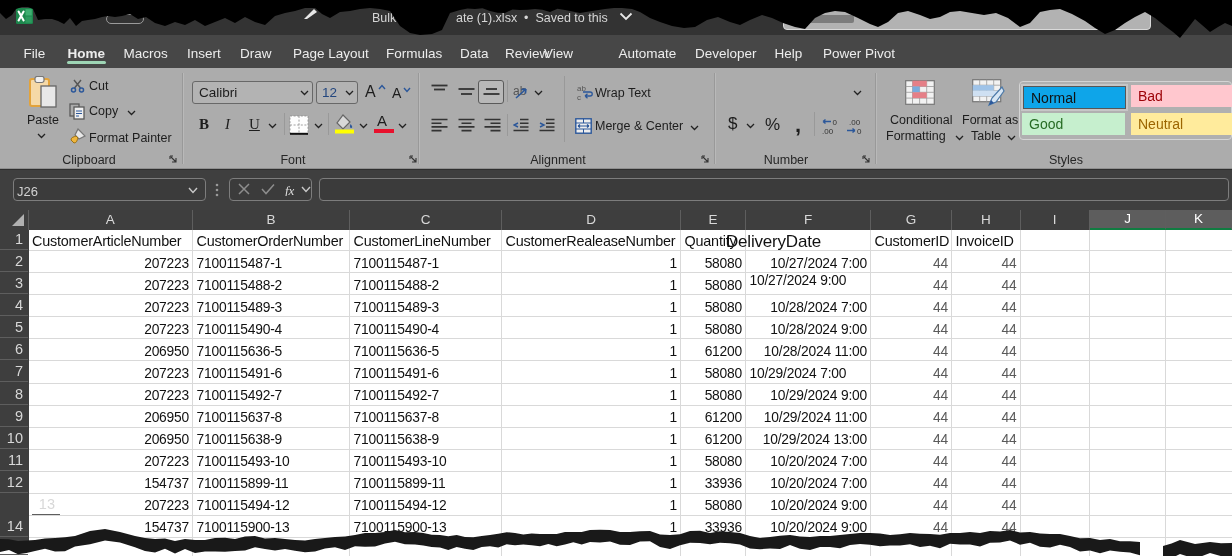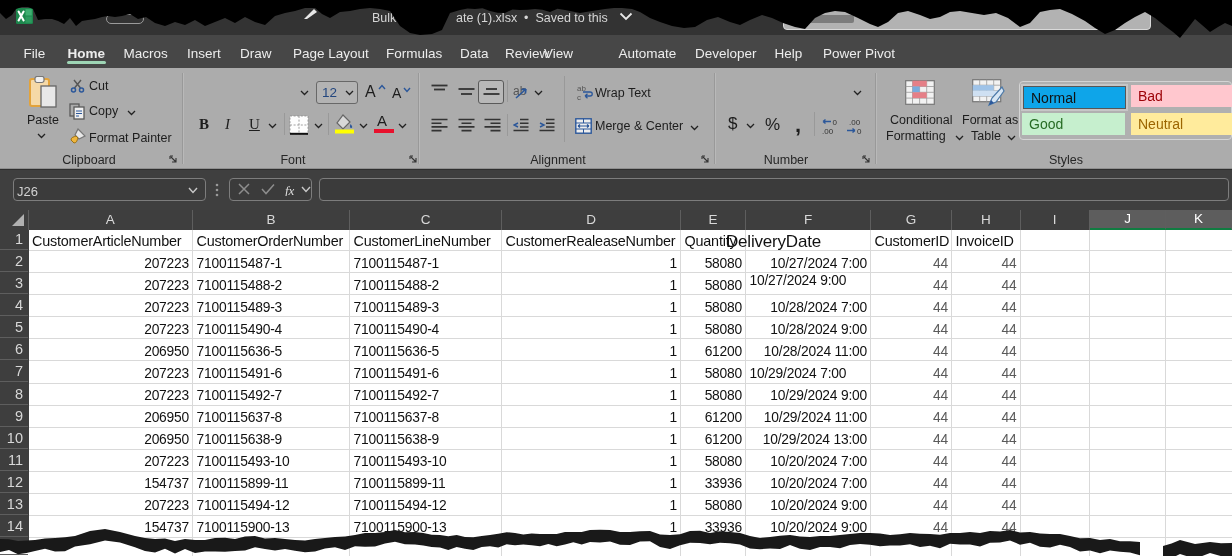--- a/index.html
+++ b/index.html
@@ -111,20 +111,23 @@
     </svg>
 <svg class="abs" style="left:69px;top:128px" width="17" height="17" viewBox="0 0 17 17">
       <path d="M9 1 L16 8 L10 11 L6 7 Z" fill="#e8e8e8" stroke="#777" stroke-width="1.2"></path>
       <path d="M2 12 C2 9 5 9 7 8 L9 10 C8 12 8 15 5 15 Z" fill="#f0b63c" stroke="#9a7015" stroke-width="1"></path>
     </svg>
 <div class="rbtxt" style="left:89px;top:131px;">Format Painter</div>
 <div class="glabel" style="left:39px;width:100px;">Clipboard</div>
 <svg class="launch" style="left:169px;" viewBox="0 0 10 10">
       <path d="M1 1 H4 M1 1 V4 M2 2 L7 7 M7 3 V7 H3" stroke="#333" stroke-width="1.1" fill="none"></path>
     </svg>
+<div class="combo" style="left:192px;top:81px;width:121px;height:23px;">
+      <span style="position:absolute;left:6px;top:3px;">Calibri</span>
+    </div>
 <svg class="chev" style="left:300px;top:90px" viewBox="0 0 9 6">
       <path d="M1 1 L4.5 4.5 L8 1" stroke="#222" stroke-width="1.3" fill="none"></path>
     </svg>
 <div class="combo" style="left:316px;top:81px;width:42px;height:23px;">
       <span style="position:absolute;left:5px;top:3px;color:#24477f;">12</span>
     </div>
 <svg class="chev" style="left:345px;top:90px" viewBox="0 0 9 6">
       <path d="M1 1 L4.5 4.5 L8 1" stroke="#222" stroke-width="1.3" fill="none"></path>
     </svg>
 <div class="rbtxt" style="left:365px;top:83px;font-size:16px;">A</div>
@@ -331,21 +334,21 @@
 <div class="rhd" style="top:63.2px;height:21.1px;line-height:21.1px;">3</div>
 <div class="rhd" style="top:85.3px;height:21.1px;line-height:21.1px;">4</div>
 <div class="rhd" style="top:107.4px;height:21.0px;line-height:21.0px;">5</div>
 <div class="rhd" style="top:129.4px;height:21.1px;line-height:21.1px;">6</div>
 <div class="rhd" style="top:151.4px;height:21.1px;line-height:21.1px;">7</div>
 <div class="rhd" style="top:173.5px;height:21.1px;line-height:21.1px;">8</div>
 <div class="rhd" style="top:195.6px;height:21.1px;line-height:21.1px;">9</div>
 <div class="rhd" style="top:217.6px;height:21.0px;line-height:21.0px;">10</div>
 <div class="rhd" style="top:239.6px;height:21.1px;line-height:21.1px;">11</div>
 <div class="rhd" style="top:261.7px;height:21.1px;line-height:21.1px;">12</div>
-<div class="rhd" style="top:283.8px;height:21.0px;line-height:21.0px;">13</div>
+<div class="rhd" style="top:283.8px;height:21.0px;line-height:21.0px;margin-left:32px;">13</div>
 <div class="rhd" style="top:305.8px;height:21.1px;line-height:21.1px;">14</div>
 <div class="rhd" style="top:327.9px;height:17.1px;line-height:17.1px;"></div>
 <div id="corner"><svg width="28" height="19">
           <path d="M24 4 L24 16 L12 16 Z" fill="#b0b0b0"></path>
         </svg></div>
 </div>
 <div class="abs" style="left:0;top:210px;width:1232px;height:346px;overflow:hidden;pointer-events:none;">
 <div style="position:relative;left:0;top:-210px;">
 <div class="vl" style="left:192.0px;top:230.2px;height:325.8px;"></div>
 <div class="vl" style="left:349.0px;top:230.2px;height:325.8px;"></div>

